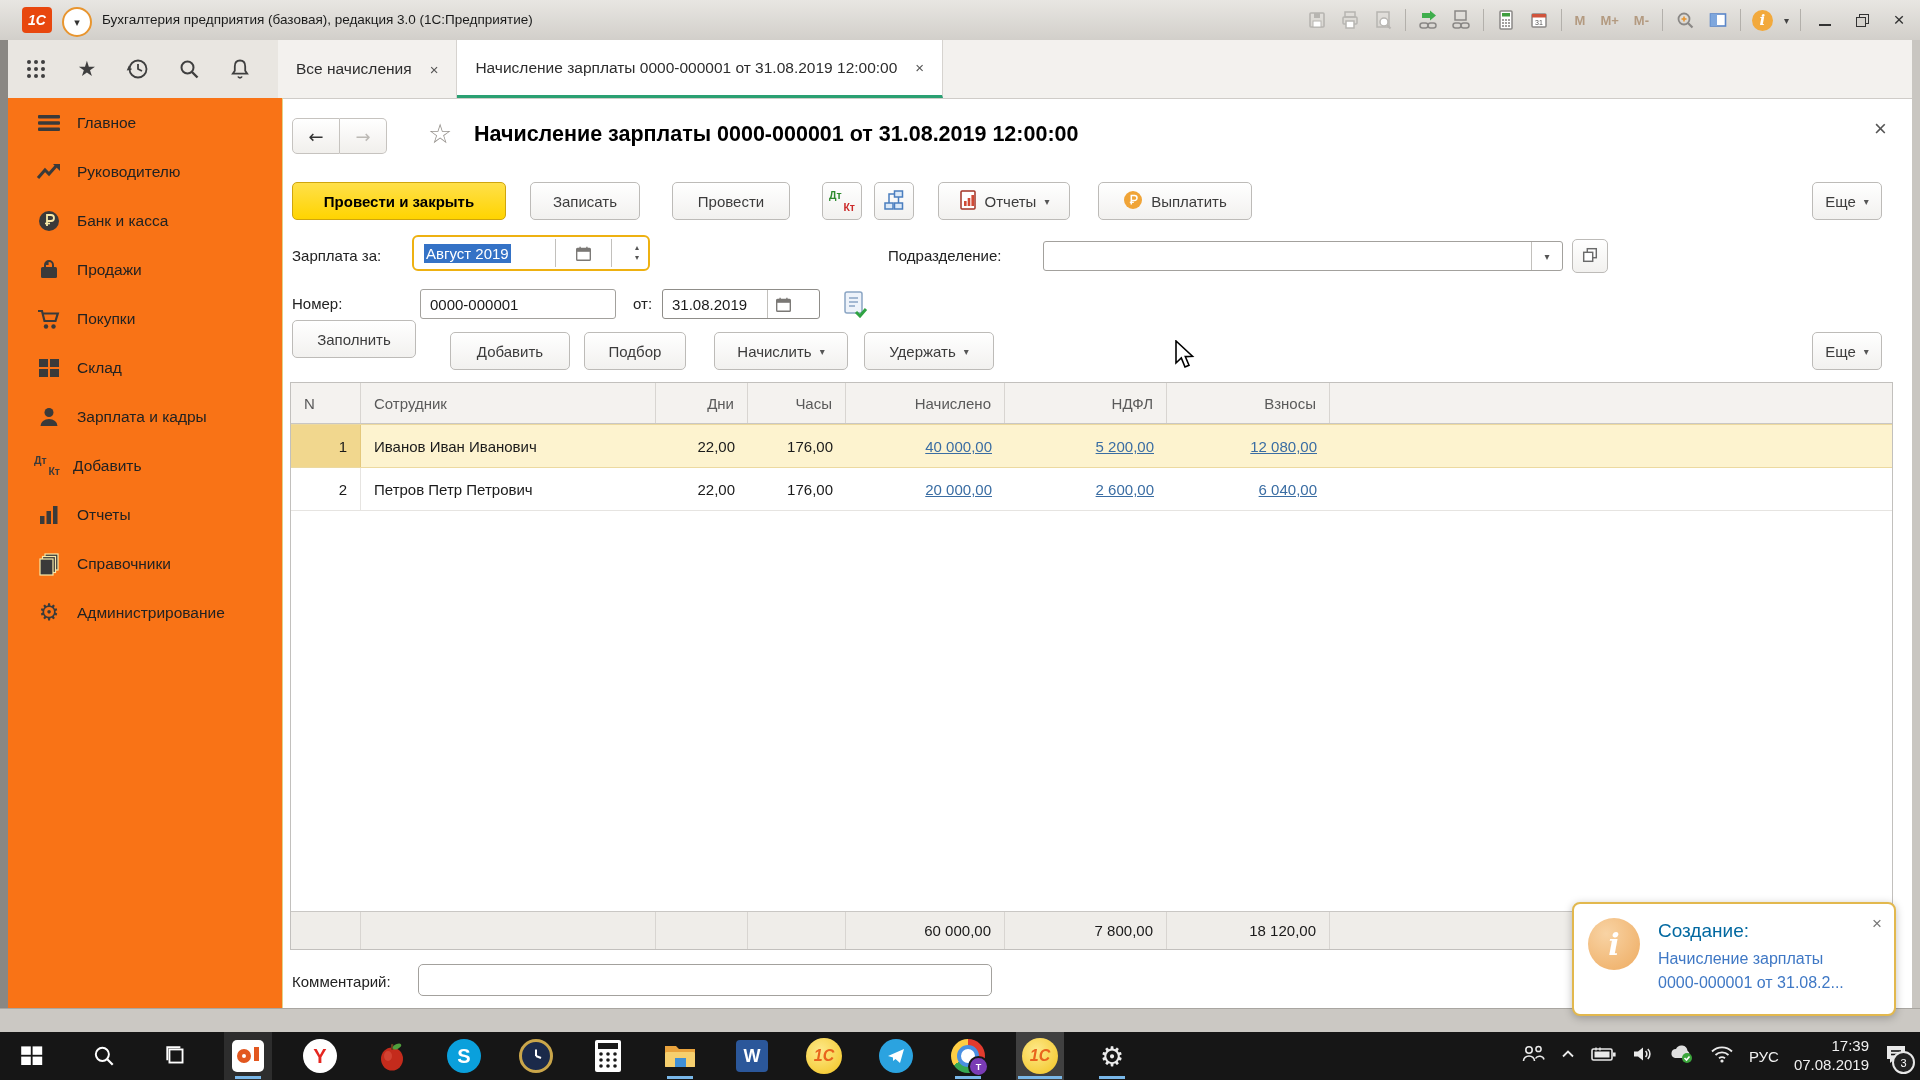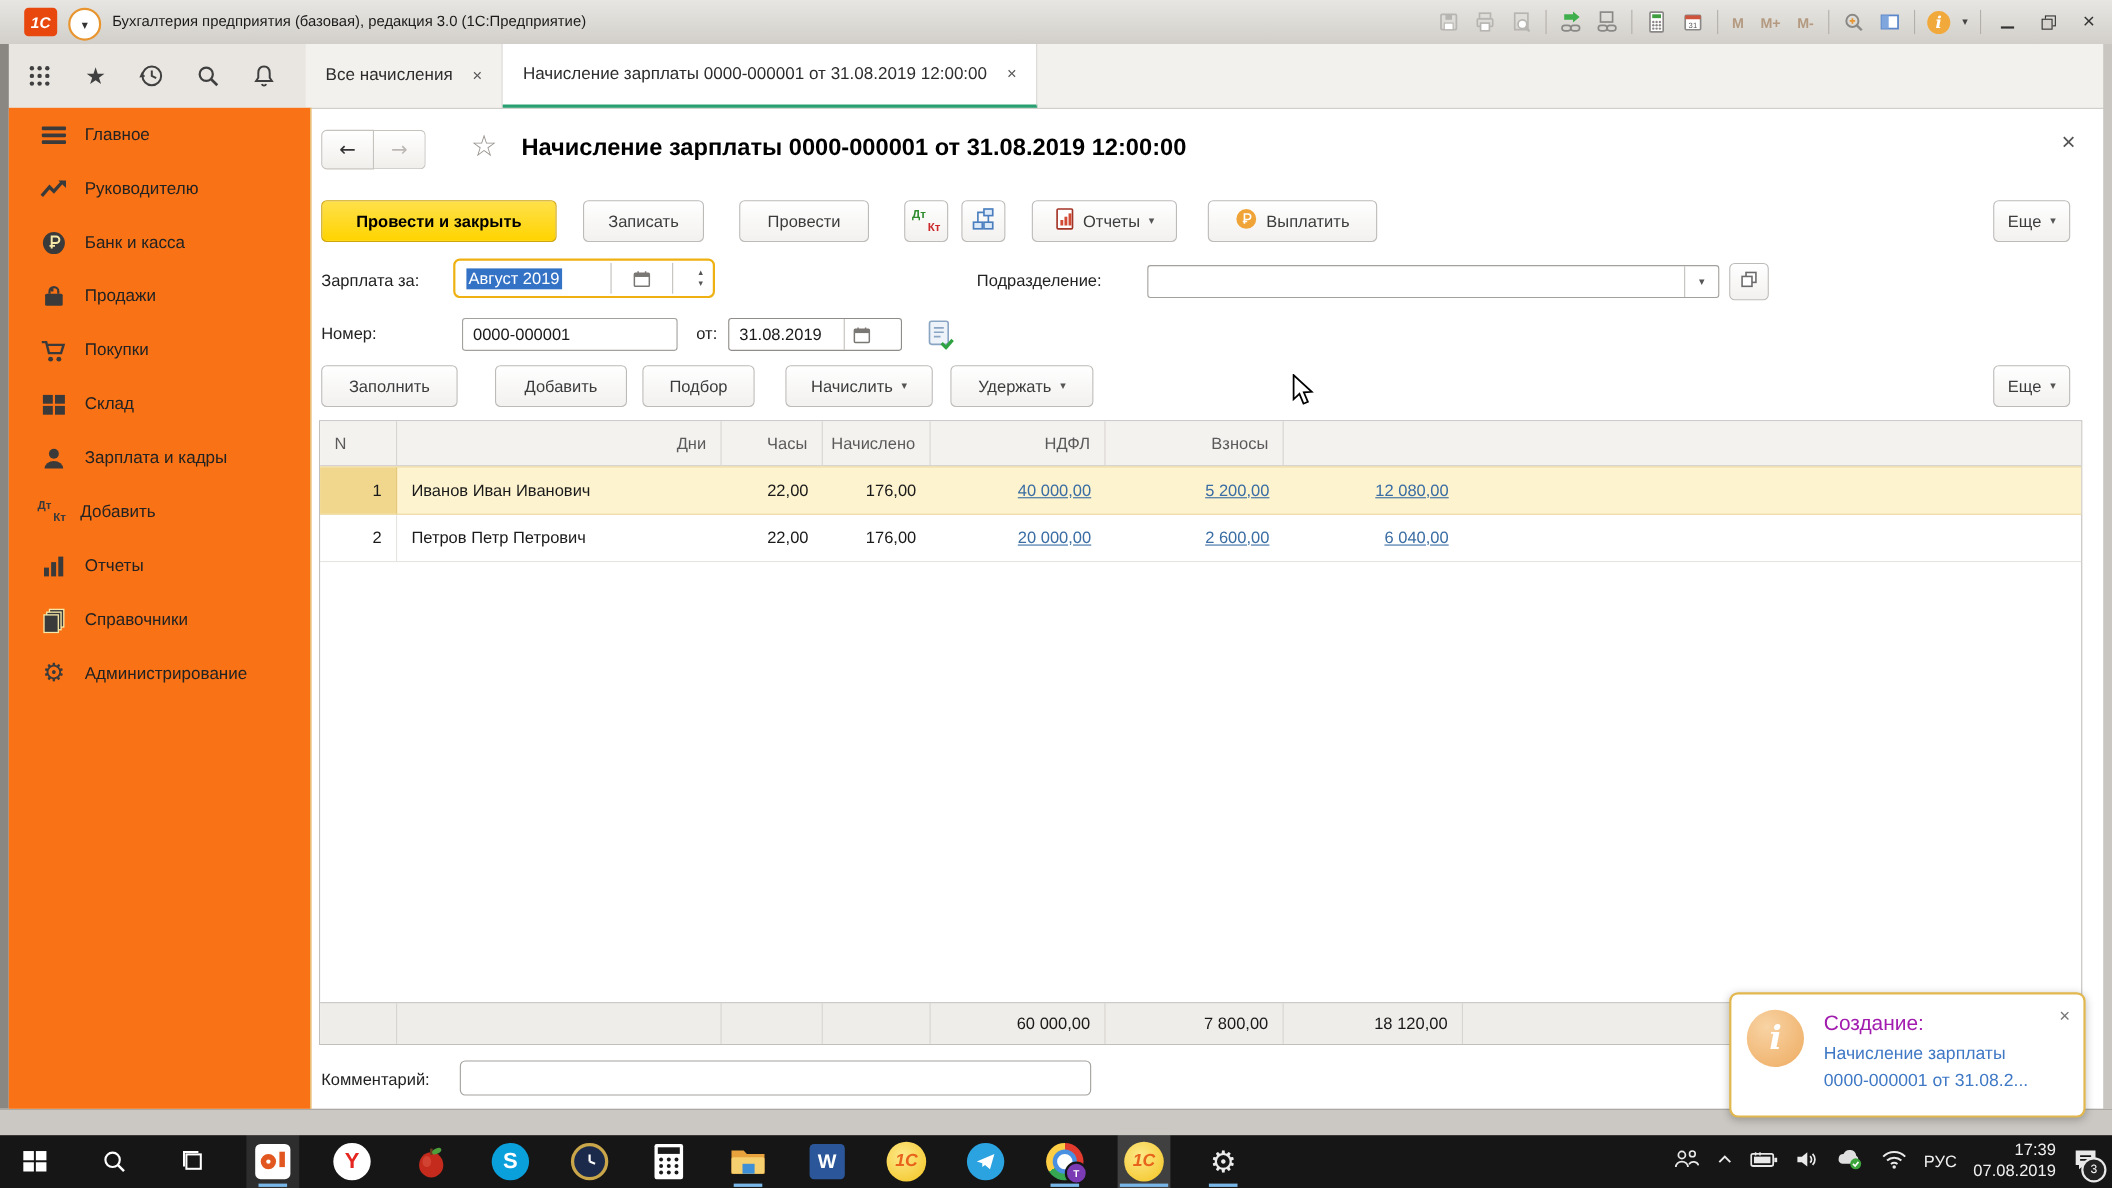--- a/index.html
+++ b/index.html
@@ -110,21 +110,21 @@
     padding:0 13px;border-right:1px solid #d8d5d1;box-sizing:border-box;}
   .tcell:last-child{border-right:none;}
 
   
   .notif{left:1572px;top:902px;width:324px;height:114px;background:#fff;border:2px solid #e2b84e;
     border-radius:8px;box-shadow:0 2px 8px rgba(0,0,0,.25);box-sizing:border-box;z-index:30;}
   .notifIco{position:absolute;left:14px;top:14px;width:52px;height:52px;border-radius:50%;
     background:radial-gradient(circle at 35% 30%,#f8d3a4,#eeab60);color:#fff;
     font-family:"DejaVu Serif",serif;font-style:italic;font-weight:bold;font-size:30px;
     display:flex;align-items:center;justify-content:center;}
-  .notifTitle{position:absolute;left:84px;top:16px;font-size:19px;color:#a21caf;}
+  .notifTitle{position:absolute;left:84px;top:16px;font-size:19px;color:#0369a1;}
   .notifClose{position:absolute;right:12px;top:10px;font-size:17px;color:#777;}
   .notifLink{position:absolute;left:84px;font-size:16px;color:#3f78c5;white-space:nowrap;}
 
   
   .taskbar{left:0;top:1032px;width:1920px;height:48px;background:#161616;display:flex;align-items:center;z-index:20;}
   .tiles{display:flex;gap:24px;padding-left:8px;}
   .tile{position:relative;width:48px;height:48px;display:flex;align-items:center;justify-content:center;}
   .tile.running-bg{background:rgba(255,255,255,.10);}
   .tile.active-bg{background:rgba(255,255,255,.18);}
   .underline{position:absolute;bottom:1px;left:11px;width:26px;height:3px;background:#79b7e8;}
@@ -515,21 +515,21 @@
   <span class="abs" style="left:842px;top:290px;">
     <svg width="26" height="28" viewBox="0 0 26 28">
         <rect x="3" y="2" width="17" height="21" rx="2" fill="#eef3fa" stroke="#8aa5c4" stroke-width="1.5"></rect>
         <line x1="7" y1="8" x2="16" y2="8" stroke="#8aa5c4" stroke-width="1.5"></line>
         <line x1="7" y1="12" x2="16" y2="12" stroke="#8aa5c4" stroke-width="1.5"></line>
         <line x1="7" y1="16" x2="13" y2="16" stroke="#8aa5c4" stroke-width="1.5"></line>
         <path d="M14 22 l4 4 6-7" fill="none" stroke="#2fa342" stroke-width="3"></path>
       </svg>
   </span>
 
-  <div class="abs btn" style="left:292px;top:332px;width:124px;">
+  <div class="abs btn" style="left:292px;top:320px;width:124px;">
     <span>Заполнить</span>
   </div>
   <div class="abs btn" style="left:450px;top:332px;width:120px;">
     <span>Добавить</span>
   </div>
   <div class="abs btn" style="left:584px;top:332px;width:102px;">
     <span>Подбор</span>
   </div>
   <div class="abs btn" style="left:714px;top:332px;width:134px;">
     <span>Начислить</span>
@@ -540,20 +540,21 @@
     <span class="caret">▾</span>
   </div>
   <div class="abs btn" style="left:1812px;top:332px;width:70px;">
     <span>Еще</span>
     <span class="caret">▾</span>
   </div>
 
   <div class="abs tbl">
     <div class="trow head">
       <div class="hcell">N</div>
+      <div class="hcell">Сотрудник</div>
       <div class="hcell num">Дни</div>
       <div class="hcell num">Часы</div>
       <div class="hcell num">Начислено</div>
       <div class="hcell num">НДФЛ</div>
       <div class="hcell num">Взносы</div>
       <div class="hcell"></div>
     </div>
     <div class="trow drow selected">
       <div class="dcell num ncell">1</div>
       <div class="dcell">Иванов Иван Иванович</div>

